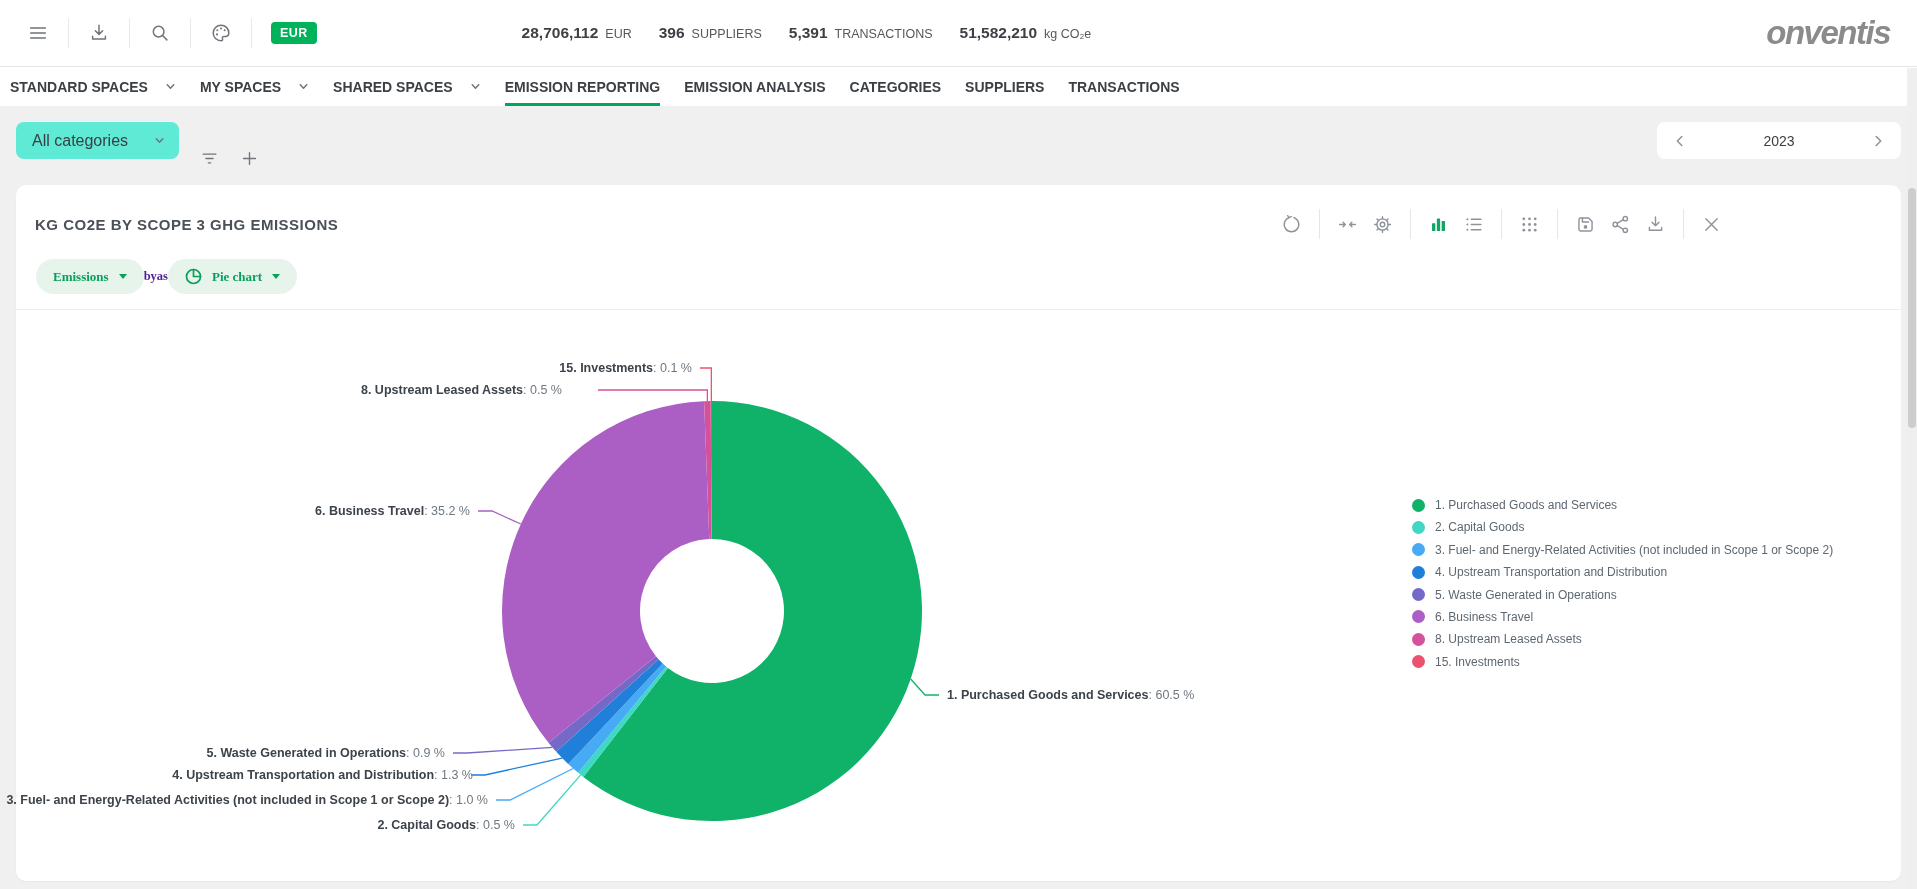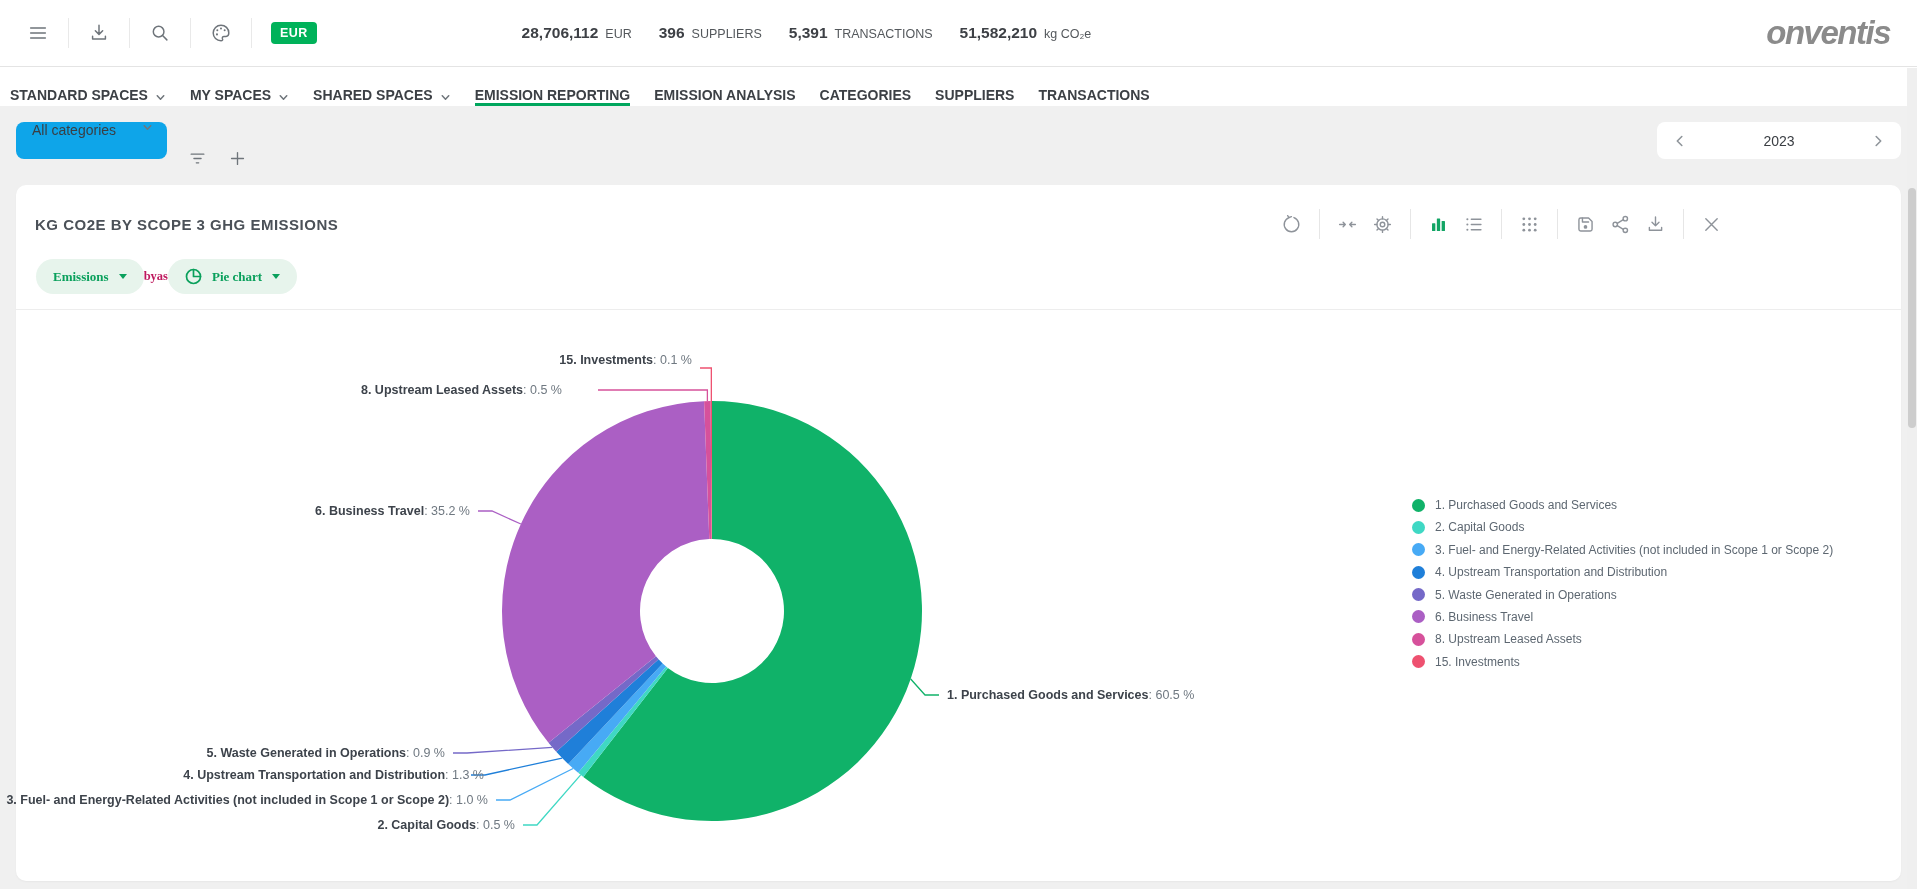--- a/index.html
+++ b/index.html
@@ -14,46 +14,46 @@
   .tb-sep { width:1px; height:30px; background:#e9e9e9; margin:0 19px; }
   .eur-badge { background:#00b25a; color:#fff; font-weight:bold; font-size:12.5px; padding:4px 9px; border-radius:4px; letter-spacing:.4px; }
   .stats { display:flex; align-items:baseline; gap:27px; margin-left:205px; }
   .stat { display:flex; align-items:baseline; gap:7px; white-space:nowrap; }
   .stat-value { font-weight:bold; font-size:15.5px; color:#3d4045; }
   .stat-unit { font-size:12.5px; color:#54585c; }
   .logo { margin-left:auto; font-size:33px; font-weight:bold; font-style:italic; color:#8b8b8b; letter-spacing:-1.5px; padding-right:2px; }
 
   
   .nav { height:39px; background:#fff; display:flex; align-items:stretch; gap:24px; padding:0 0 0 10px; }
-  .nav-item { font-size:14px; font-weight:bold; color:#3c4045; display:flex; align-items:flex-end; gap:7px; border-bottom:3px solid transparent; padding-top:3px; cursor:pointer; white-space:nowrap; }
+  .nav-item { font-size:14px; font-weight:bold; color:#3c4045; display:flex; align-items:center; gap:17px; border-bottom:3px solid transparent; padding-top:3px; cursor:pointer; white-space:nowrap; }
   .nav-item.active { border-bottom-color:#00a65d; }
   .sm { width:11px; height:11px; color:#70767c; }
 
   
   .filter-row { height:79px; padding:16px 16px 0 16px; display:flex; align-items:flex-start; }
-  .select-pill { background:#0ea5e9; border-radius:8px; height:37px; display:flex; align-items:flex-start; gap:26px; padding:0 14px 0 16px; font-size:14px; color:#3a3e43; cursor:pointer; }
+  .select-pill { background:#5eead4; border-radius:8px; height:37px; display:flex; align-items:center; gap:26px; padding:0 14px 0 16px; font-size:16px; color:#3a3e43; cursor:pointer; }
   .fr-icon { width:19px; height:19px; color:#6f757b; margin-left:21px; align-self:center; cursor:pointer; margin-top:9px; }
   .fr-icon svg { display:block; width:100%; height:100%; stroke:currentColor; fill:none; stroke-width:1.7; stroke-linecap:round; }
   .year-pill { margin-left:auto; background:#fff; border-radius:8px; height:37px; width:244px; display:flex; align-items:center; justify-content:space-between; padding:0 16px; font-size:14px; color:#3a3e43; }
   .year-arrow { width:14px; height:14px; color:#8f959b; cursor:pointer; }
   .year-arrow svg { display:block; width:100%; height:100%; stroke:currentColor; fill:none; stroke-width:1.6; stroke-linecap:round; stroke-linejoin:round; }
 
   
   .card { margin:0 16px; background:#fff; border-radius:10px; height:696px; position:relative; box-shadow:0 1px 2px rgba(0,0,0,.04); }
   .card-header { display:flex; align-items:center; padding:24px 0 0 19px;gap:36px; }
   .card-title { font-size:15px; font-weight:bold; color:#4b5158; letter-spacing:.5px; }
   .card-toolbar { margin-left:auto; margin-right:172px; display:flex; align-items:center; }
   .ct-icon { width:21px; height:21px; color:#8e939a; margin:0 7px; cursor:pointer; }
   .ct-sep { width:1px; height:30px; background:#e6e6e6; margin:0 10px; }
   .green { color:#12a565; }
 
   .pills-row { display:flex; align-items:center; padding:20px 0 0 20px;font-family:Liberation Serif, serif; }
   .q-pill { background:#e7f4ec; color:#0aa05c; font-weight:bold; font-size:13px; height:35px; border-radius:17.5px; display:flex; align-items:center; gap:10px; padding:0 17px; cursor:pointer; white-space:nowrap; }
   .q-chev { width:0; height:0; border-left:4.5px solid transparent; border-right:4.5px solid transparent; border-top:5.5px solid #0aa05c; }
-  .q-word { font-size:12.5px; font-weight:bold; color:#be185d; }
+  .q-word { font-size:12.5px; font-weight:bold; color:#4c1d95; }
   .pie-ic { width:17px; height:17px; }
   .pie-ic svg { display:block; width:100%; height:100%; stroke:#0aa05c; fill:none; stroke-width:1.7; stroke-linecap:round; }
 
   .hdivider { height:1px; background:#ededed; margin-top:15px; }
 
   
   .chart-area { position:relative; height:548px; }
   .chart-area svg.main { position:absolute; left:0; top:0; }
   .chart-label { position:absolute; font-size:12.5px; white-space:nowrap; z-index:2; }
   .chart-label .n { font-weight:bold; color:#3d434b; }
@@ -323,25 +323,25 @@
           <polyline points="480,490 494,490 557.124508282033,458.52332462239644" fill="none" stroke="#47aaf5" stroke-width="1.3"></polyline>
           <polyline points="455,465 469,465 546.1146835219515,448.08634166459933" fill="none" stroke="#1f7fd9" stroke-width="1.3"></polyline>
           <polyline points="437,443 451,443 536.3147472239934,437.38409014933853" fill="none" stroke="#7569c8" stroke-width="1.3"></polyline>
           <polyline points="462,201 476,201 504.8777461561509,213.98112799141035" fill="none" stroke="#ab5fc4" stroke-width="1.3"></polyline>
           <polyline points="582,80 691.382231020574,80 691.382231020574,91.05077706823334" fill="none" stroke="#d6519b" stroke-width="1.3"></polyline>
           <polyline points="684,58 695.3402666279653,58 695.3402666279653,91.00103630760978" fill="none" stroke="#ee5170" stroke-width="1.3"></polyline>
         </svg>
         <div class="chart-label" style="left: 931px; top: 385px; transform: translate(0px, -50%);"><span class="n">1. Purchased Goods and Services</span><span class="v">: 60.5 %</span></div>
         <div class="chart-label" style="left: 499px; top: 515px; transform: translate(-100%, -50%);"><span class="n">2. Capital Goods</span><span class="v">: 0.5 %</span></div>
         <div class="chart-label" style="left: 472px; top: 490px; transform: translate(-100%, -50%);"><span class="n">3. Fuel- and Energy-Related Activities (not included in Scope 1 or Scope 2)</span><span class="v">: 1.0 %</span></div>
-        <div class="chart-label" style="left: 468px; top: 465px; transform: translate(-100%, -50%);"><span class="n">4. Upstream Transportation and Distribution</span><span class="v">: 1.3 %</span></div>
+        <div class="chart-label" style="left: 457px; top: 465px; transform: translate(-100%, -50%);"><span class="n">4. Upstream Transportation and Distribution</span><span class="v">: 1.3 %</span></div>
         <div class="chart-label" style="left: 429px; top: 443px; transform: translate(-100%, -50%);"><span class="n">5. Waste Generated in Operations</span><span class="v">: 0.9 %</span></div>
         <div class="chart-label" style="left: 454px; top: 201px; transform: translate(-100%, -50%);"><span class="n">6. Business Travel</span><span class="v">: 35.2 %</span></div>
         <div class="chart-label" style="left: 546px; top: 80px; transform: translate(-100%, -50%);"><span class="n">8. Upstream Leased Assets</span><span class="v">: 0.5 %</span></div>
-        <div class="chart-label" style="left: 676px; top: 50px; transform: translate(-100%, -50%);"><span class="n">15. Investments</span><span class="v">: 0.1 %</span></div>
+        <div class="chart-label" style="left: 676px; top: 58px; transform: translate(-100%, -50%);"><span class="n">15. Investments</span><span class="v">: 0.1 %</span></div>
         <div class="legend">
           <div class="legend-item">
             <span class="legend-dot" style="background: rgb(16, 178, 105);"></span>
             <span class="legend-text">1. Purchased Goods and Services</span>
           </div>
           <div class="legend-item">
             <span class="legend-dot" style="background: rgb(63, 216, 196);"></span>
             <span class="legend-text">2. Capital Goods</span>
           </div>
           <div class="legend-item">

